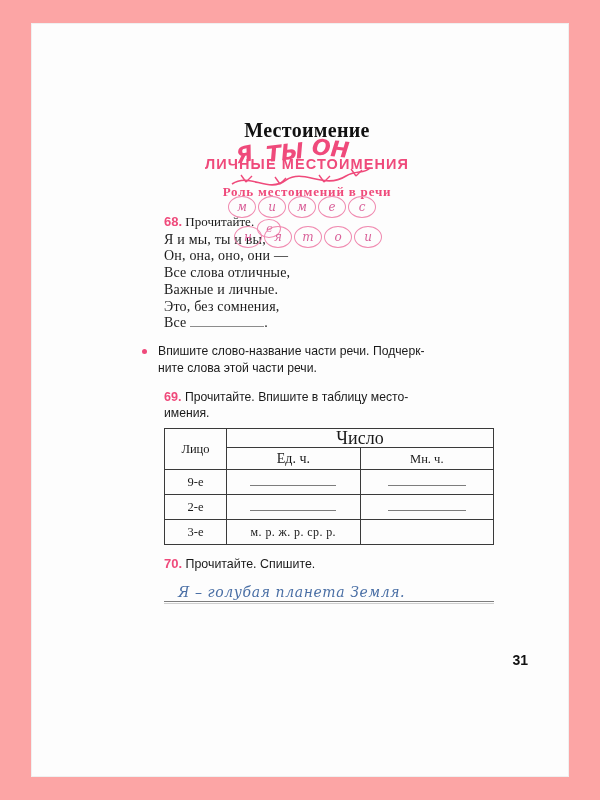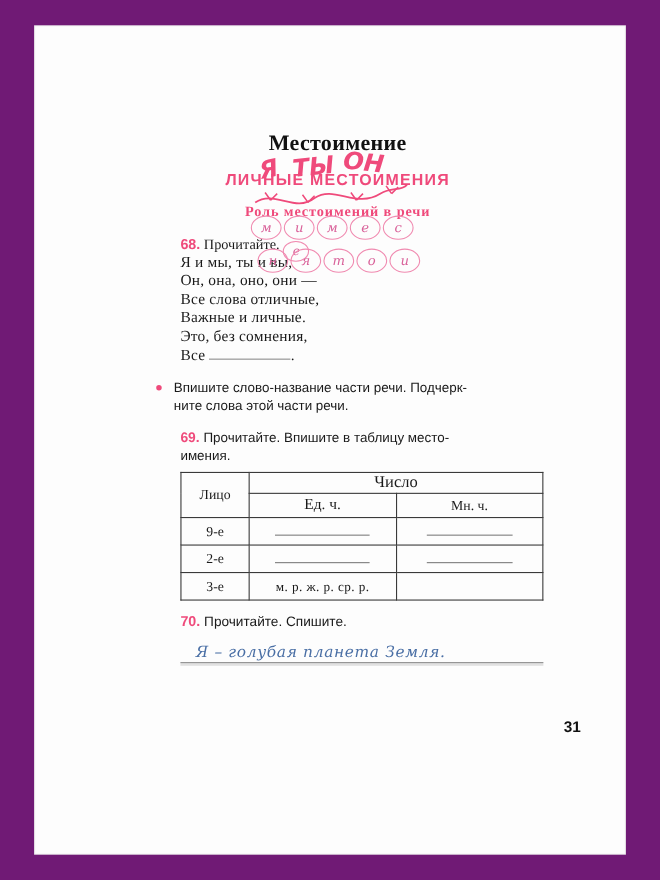--- a/index.html
+++ b/index.html
@@ -11,21 +11,21 @@
     width: 600px;
     height: 800px;
     font-family: "Liberation Serif", serif;
     color: #1a1a1a;
     overflow: hidden;
   }
   .page {
     position: relative;
     width: 600px;
     height: 800px;
-    background: #701a75;
+    background: #fca5a5;
   }
   .sheet {
     position: absolute;
     left: 32px;
     top: 24px;
     width: 536px;
     height: 752px;
     background: #fdfdfd;
     box-shadow: 0 0 0 1px #f0f0f0;
   }
@@ -124,21 +124,21 @@
     font-family: "Liberation Serif", serif;
     font-size: 12px;
   }
   table.pron td {
     border: 1px solid #3a3a3a;
     padding: 0;
     text-align: center;
     vertical-align: middle;
   }
   .cell-litso { width: 62px; height: 40px; font-size: 12.5px; }
-  .cell-chislo { height: 18px; font-size: 15px; }
+  .cell-chislo { height: 18px; font-size: 18px; }
   .cell-ed { width: 134px; height: 21px; font-size: 14px; }
   .cell-mn { width: 134px; height: 21px; font-size: 12.5px; }
   .rowcell { height: 24px; }
   .lbl { font-size: 12.5px; }
   .tline {
     display: inline-block;
     width: 86px;
     border-bottom: 1px solid #7d7d7d;
     height: 9px;
   }

